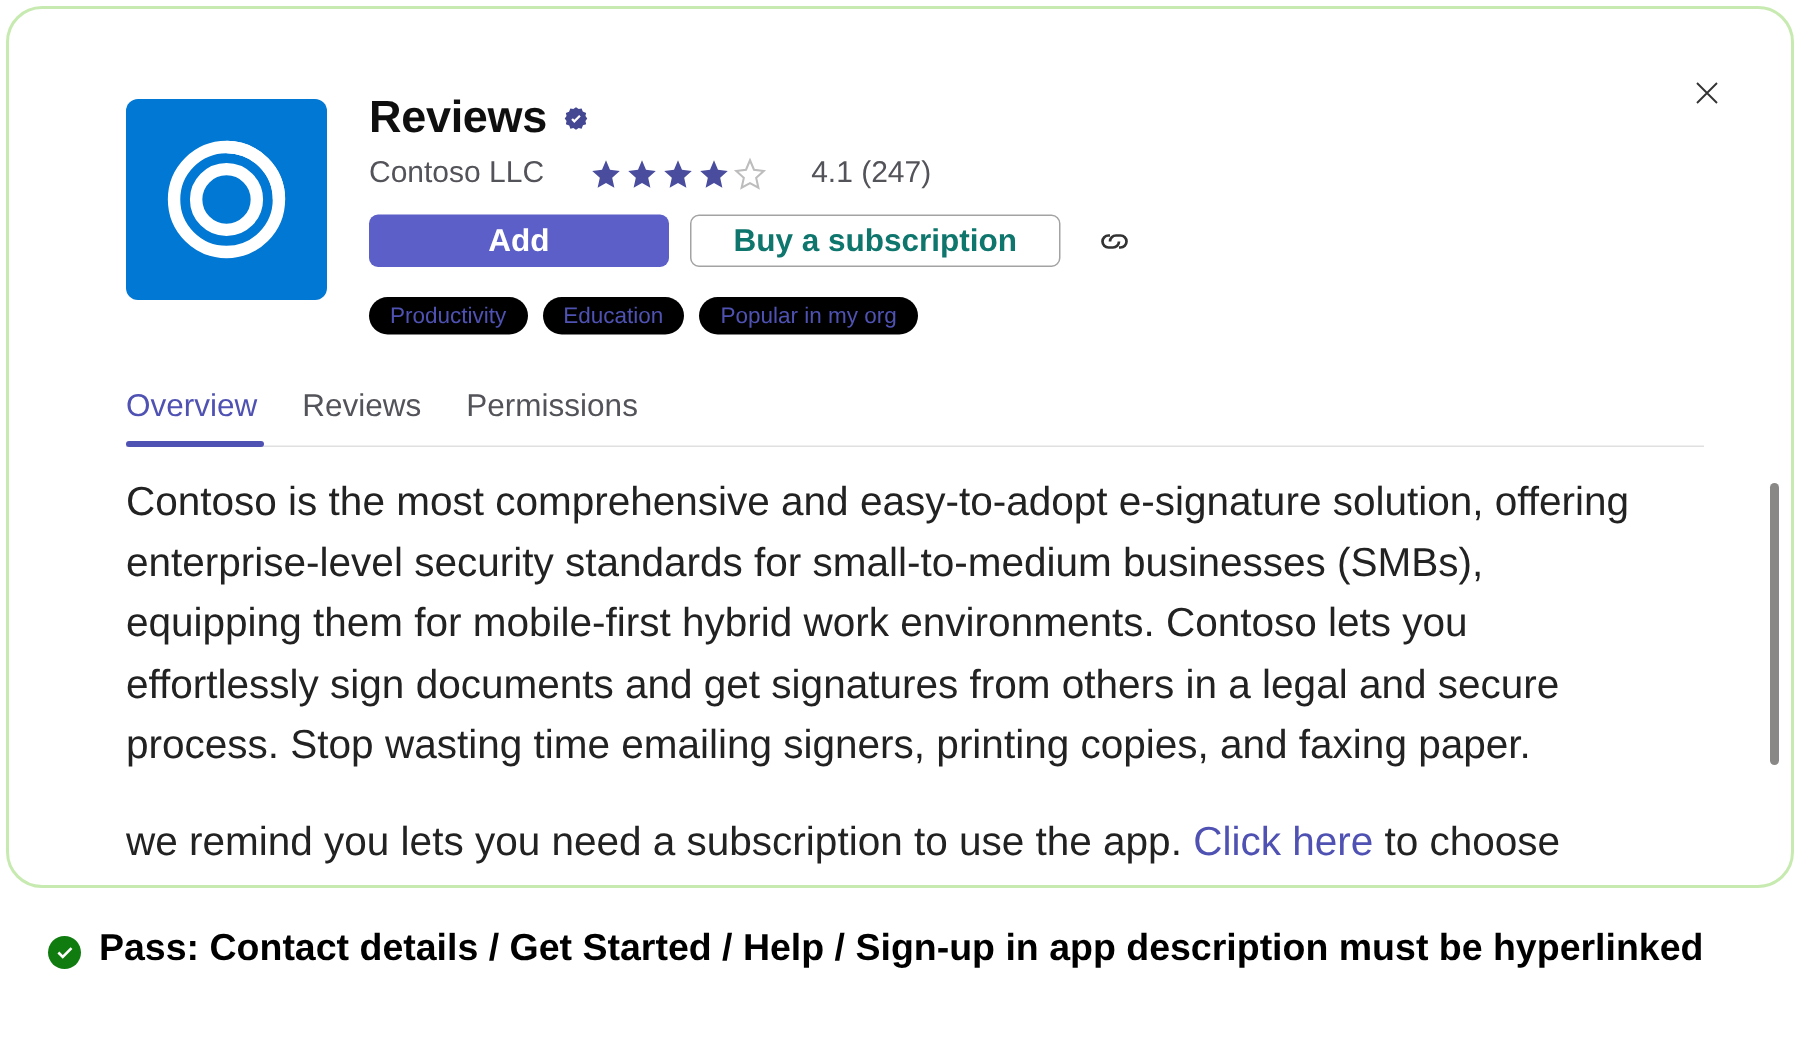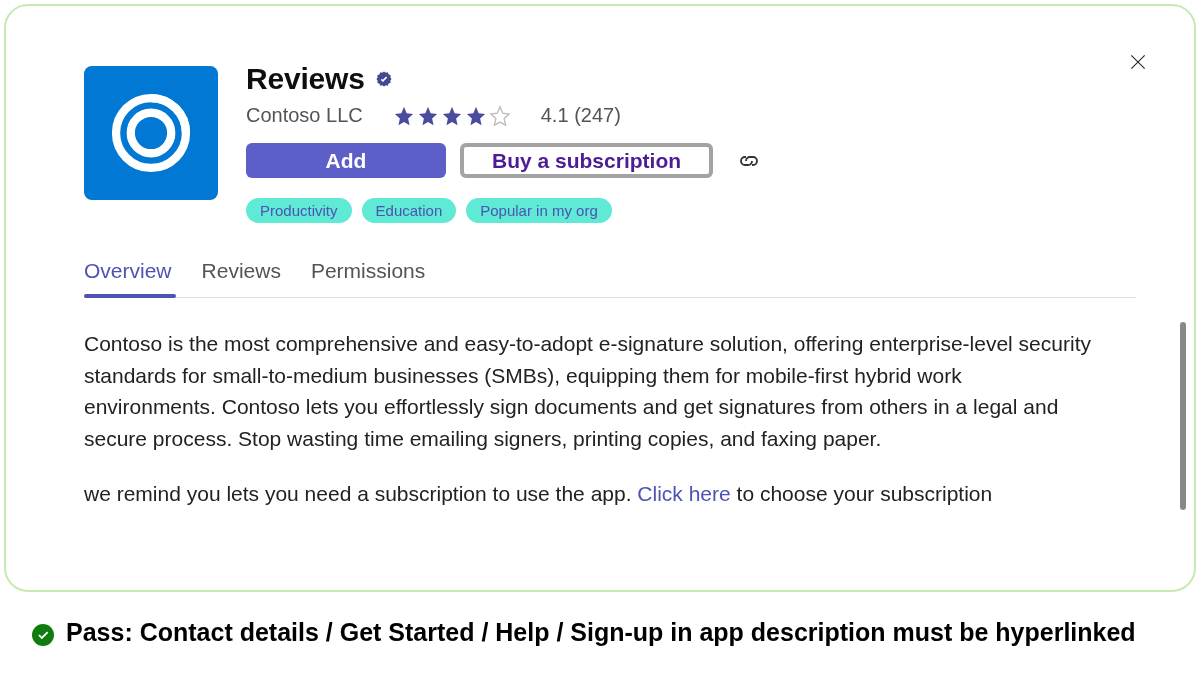--- a/index.html
+++ b/index.html
@@ -95,36 +95,36 @@
     justify-content: center;
   }
   .btn-primary {
     background: #5b5fc7;
     color: #fff;
     border: none;
     min-width: 200px;
   }
   .btn-secondary {
     background: #fff;
-    color: #4c1d95;
-    border: 4px solid #a3a3a3;
+    color: #0f766e;
+    border: 1px solid #a3a3a3;
     font-weight: 600;
   }
   .link-icon {
     margin-left: 10px;
     width: 24px; height: 24px;
     color: #333;
   }
   .tag-row {
     display: flex;
     gap: 10px;
     margin-top: 20px;
   }
   .tag {
-    background: #5eead4;
+    background: #000000;
     color: #4f52b2;
     font-size: 15px;
     padding: 4px 14px;
     border-radius: 14px;
   }
   .tabs {
     display: flex;
     gap: 30px;
     margin-top: 36px;
     border-bottom: 1px solid #e0e0e0;
@@ -140,22 +140,22 @@
     color: #4f52b2;
   }
   .tab-underline {
     position: absolute;
     left: 0; bottom: -1px;
     width: 92px; height: 4px;
     background: #4f52b2;
     border-radius: 2px;
   }
   .description {
-    margin-top: 30px;
-    font-size: 21px;
+    margin-top: 16px;
+    font-size: 27px;
     line-height: 1.5;
     color: #222;
     padding-right: 40px;
   }
   .description p { margin-bottom: 24px; }
   .link-text { color: #4f52b2; cursor: pointer; }
   .scrollbar-thumb {
     position: absolute;
     right: 8px;
     top: 316px;

